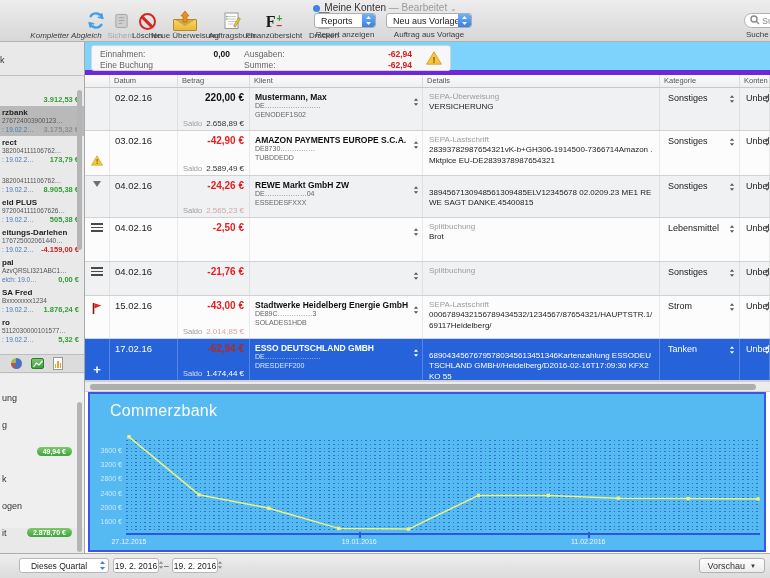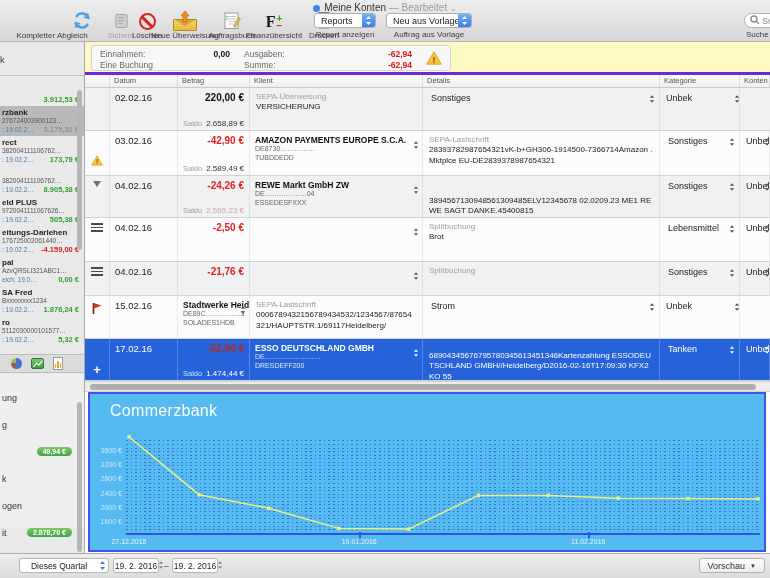--- a/index.html
+++ b/index.html
@@ -12,21 +12,21 @@
           background:linear-gradient(#ededed,#d7d7d7);border-bottom:1px solid #b2b2b2;}
   .titlebar{position:absolute;top:2px;left:0;right:0;text-align:center;font-size:10px;color:#333;}
   .proxy{display:inline-block;width:7px;height:7px;border-radius:50%;background:#3f82e8;
          margin-right:4px;vertical-align:middle;}
   .t-dim{color:#9a9a9a;}
   .t-chev{font-size:8px;color:#9a9a9a;}
   .titem{position:absolute;top:12px;text-align:center;font-size:8px;color:#3c3c3c;}
   .titem .ic{height:19px;display:flex;align-items:center;justify-content:center;margin-bottom:0;}
   .titem .lbl{white-space:nowrap;}
   .titem.disabled{color:#a8a8a8;}
-  .ti1{left:0;width:104px;}  .ti1 .ic{transform:translateX(30px);}
+  .ti1{left:14px;width:104px;font-style:italic;}  .ti1 .ic{transform:translateX(30px);}
   .ti2{left:104px;width:34px;} .ti3{left:128px;width:38px;}
   .ti4{left:149px;width:72px;} .ti5{left:205px;width:54px;}
   .ti6{left:245px;width:58px;} .ti7{left:287px;width:42px;margin-left:16px;}
   .no-ic{position:relative;width:17px;height:17px;border:2.6px solid #d3281f;border-radius:50%;}
   .no-ic::after{content:'';position:absolute;left:-1px;top:4.6px;width:13.5px;height:2.6px;
                 background:#d3281f;transform:rotate(45deg);}
   .env-wrap{position:relative;width:24px;height:18px;}
   .env{position:absolute;left:0;bottom:0;width:24px;height:12px;
        background:linear-gradient(#f8d565,#e9b83c);border:1px solid #b28a26;border-radius:1px;}
   .env::after{content:'';position:absolute;left:1px;top:0;border-left:10.5px solid transparent;
@@ -45,21 +45,21 @@
             display:flex;align-items:center;justify-content:center;color:#fff;}
   .td1{left:314px;width:62px;} .td2{left:386px;width:86px;}
   .tsearch{position:absolute;top:13px;left:744px;width:60px;font-size:8px;color:#3c3c3c;}
   .search-box{height:15px;background:#fff;border:1px solid #b2b2b2;border-radius:8px;
               display:flex;align-items:center;gap:2px;padding-left:5px;margin-bottom:2px;
               font-size:9px;color:#8a8a8a;overflow:hidden;white-space:nowrap;}
   .tsearch .lbl{text-align:left;padding-left:2px;}
 
   
   .sumstrip{position:absolute;left:85px;top:42px;width:685px;height:33px;
-            background:#fef9c3;border-bottom:3px solid #6d28d9;}
+            background:#7dd3fc;border-bottom:5px solid #6d28d9;}
   .sumbox{position:absolute;left:6px;top:3px;width:360px;height:26px;background:#f8f7f7;
           border:1px solid #d4d4d4;border-radius:3px;font-size:8.5px;color:#666;padding:2px 0 0 8px;}
   .srow{display:grid;grid-template-columns:70px 60px 14px 62px 106px;height:11px;align-items:center;}
   .sval{text-align:right;font-weight:bold;color:#111;}
   .sval.red{color:#d81a1a;}
   .warn-sum{position:absolute;right:8px;top:5px;}
 
   
   .sidebar{position:absolute;left:0;top:42px;width:85px;height:511px;background:#e9e9e9;
            border-right:1px solid #a8a8a8;}
@@ -443,20 +443,29 @@
       <div>Konten</div>
     </div>
     <div id="rows">
         <div class="trow odd" style="height: 43px;">
           <div class="c-gut"></div>
           <div class="c-date">02.02.16</div>
           <div class="c-amt">
             <span class="amt">220,00 €</span>
             <span class="saldo">Saldo<b>2.658,89 €</b></span>
           </div>
+          <div class="c-cli">
+            <div class="cli-name">Mustermann, Max</div>
+            <div class="cli-sub">DE……………………</div>
+            <div class="cli-sub">GENODEF1S02</div>
+            <span class="cli-step"><svg width="6" height="10" viewBox="0 0 7 11" fill="currentColor">
+                <path d="M3.5 1 L6 4 H1 Z"></path>
+                <path d="M3.5 10 L1 7 H6 Z"></path>
+              </svg></span>
+          </div>
           <div class="c-det">
             <div class="det1">SEPA-Überweisung</div>
             <div class="det2">VERSICHERUNG</div>
           </div>
           <div class="c-cat">Sonstiges<span class="cat-step"><svg width="6" height="10" viewBox="0 0 7 11" fill="currentColor">
                 <path d="M3.5 1 L6 4 H1 Z"></path>
                 <path d="M3.5 10 L1 7 H6 Z"></path>
               </svg></span></div>
           <div class="c-kon">Unbek<span class="kon-step"><svg width="6" height="10" viewBox="0 0 7 11" fill="currentColor">
                 <path d="M3.5 1 L6 4 H1 Z"></path>
@@ -511,21 +520,21 @@
           <div class="c-cli">
             <div class="cli-name">REWE Markt GmbH ZW</div>
             <div class="cli-sub">DE………………04</div>
             <div class="cli-sub">ESSEDESFXXX</div>
             <span class="cli-step"><svg width="6" height="10" viewBox="0 0 7 11" fill="currentColor">
                 <path d="M3.5 1 L6 4 H1 Z"></path>
                 <path d="M3.5 10 L1 7 H6 Z"></path>
               </svg></span>
           </div>
           <div class="c-det">
-            <div class="det2" style="margin-top: 16px;">3894567130948561309485ELV12345678 02.0209.23 ME1 REWE SAGT DANKE.45400815</div>
+            <div class="det2" style="margin-top: 8px;">3894567130948561309485ELV12345678 02.0209.23 ME1 REWE SAGT DANKE.45400815</div>
           </div>
           <div class="c-cat">Sonstiges<span class="cat-step"><svg width="6" height="10" viewBox="0 0 7 11" fill="currentColor">
                 <path d="M3.5 1 L6 4 H1 Z"></path>
                 <path d="M3.5 10 L1 7 H6 Z"></path>
               </svg></span></div>
           <div class="c-kon">Unbek<span class="kon-step"><svg width="6" height="10" viewBox="0 0 7 11" fill="currentColor">
                 <path d="M3.5 1 L6 4 H1 Z"></path>
                 <path d="M3.5 10 L1 7 H6 Z"></path>
               </svg></span></div>
         </div>
@@ -587,20 +596,24 @@
               </svg></span></div>
         </div>
         <div class="trow even" style="height: 43px;">
           <div class="c-gut">
             <span class="gut-top"><svg width="11" height="13" viewBox="0 0 11 13">
                 <path d="M2 1 v11" stroke="#7a1f15" stroke-width="1.6"></path>
                 <path d="M2.8 1.2 L10 3.4 L2.8 6.6 Z" fill="#e02a1e"></path>
               </svg></span>
           </div>
           <div class="c-date">15.02.16</div>
+          <div class="c-amt">
+            <span class="amt neg">-43,00 €</span>
+            <span class="saldo dim">Saldo<b>2.014,85 €</b></span>
+          </div>
           <div class="c-cli">
             <div class="cli-name">Stadtwerke Heidelberg Energie GmbH</div>
             <div class="cli-sub">DE89C……………3</div>
             <div class="cli-sub">SOLADES1HDB</div>
             <span class="cli-step"><svg width="6" height="10" viewBox="0 0 7 11" fill="currentColor">
                 <path d="M3.5 1 L6 4 H1 Z"></path>
                 <path d="M3.5 10 L1 7 H6 Z"></path>
               </svg></span>
           </div>
           <div class="c-det">

